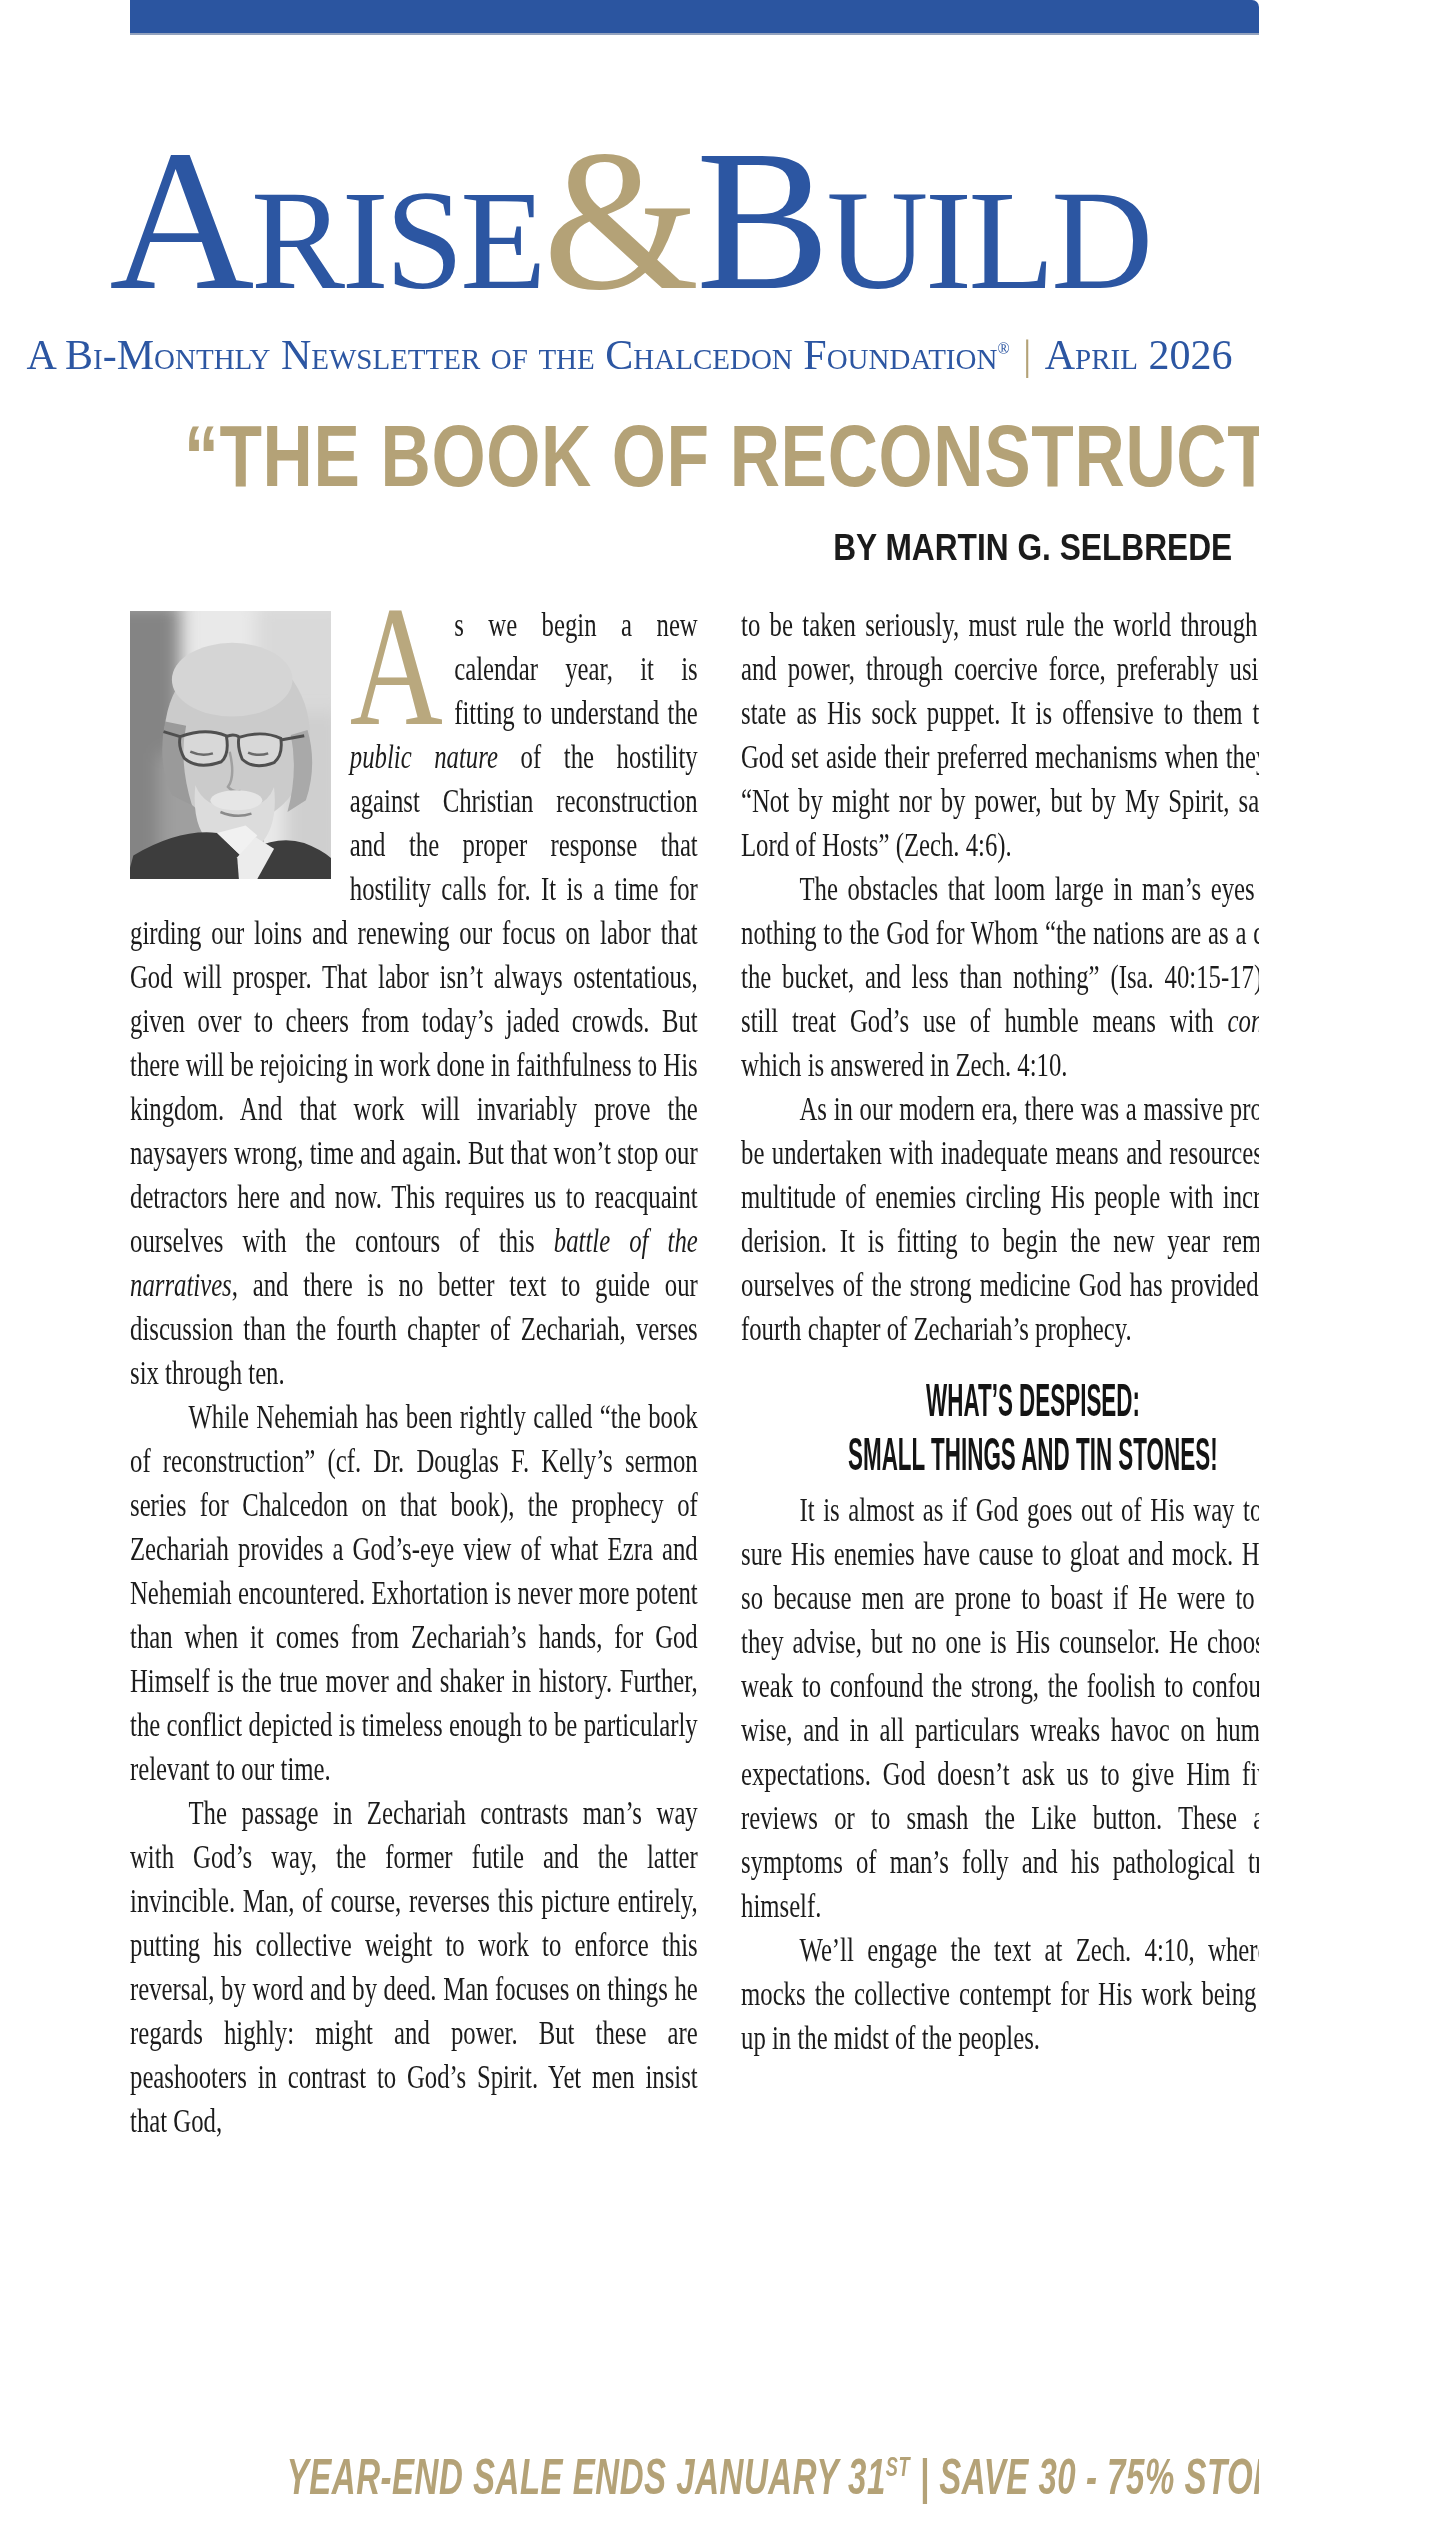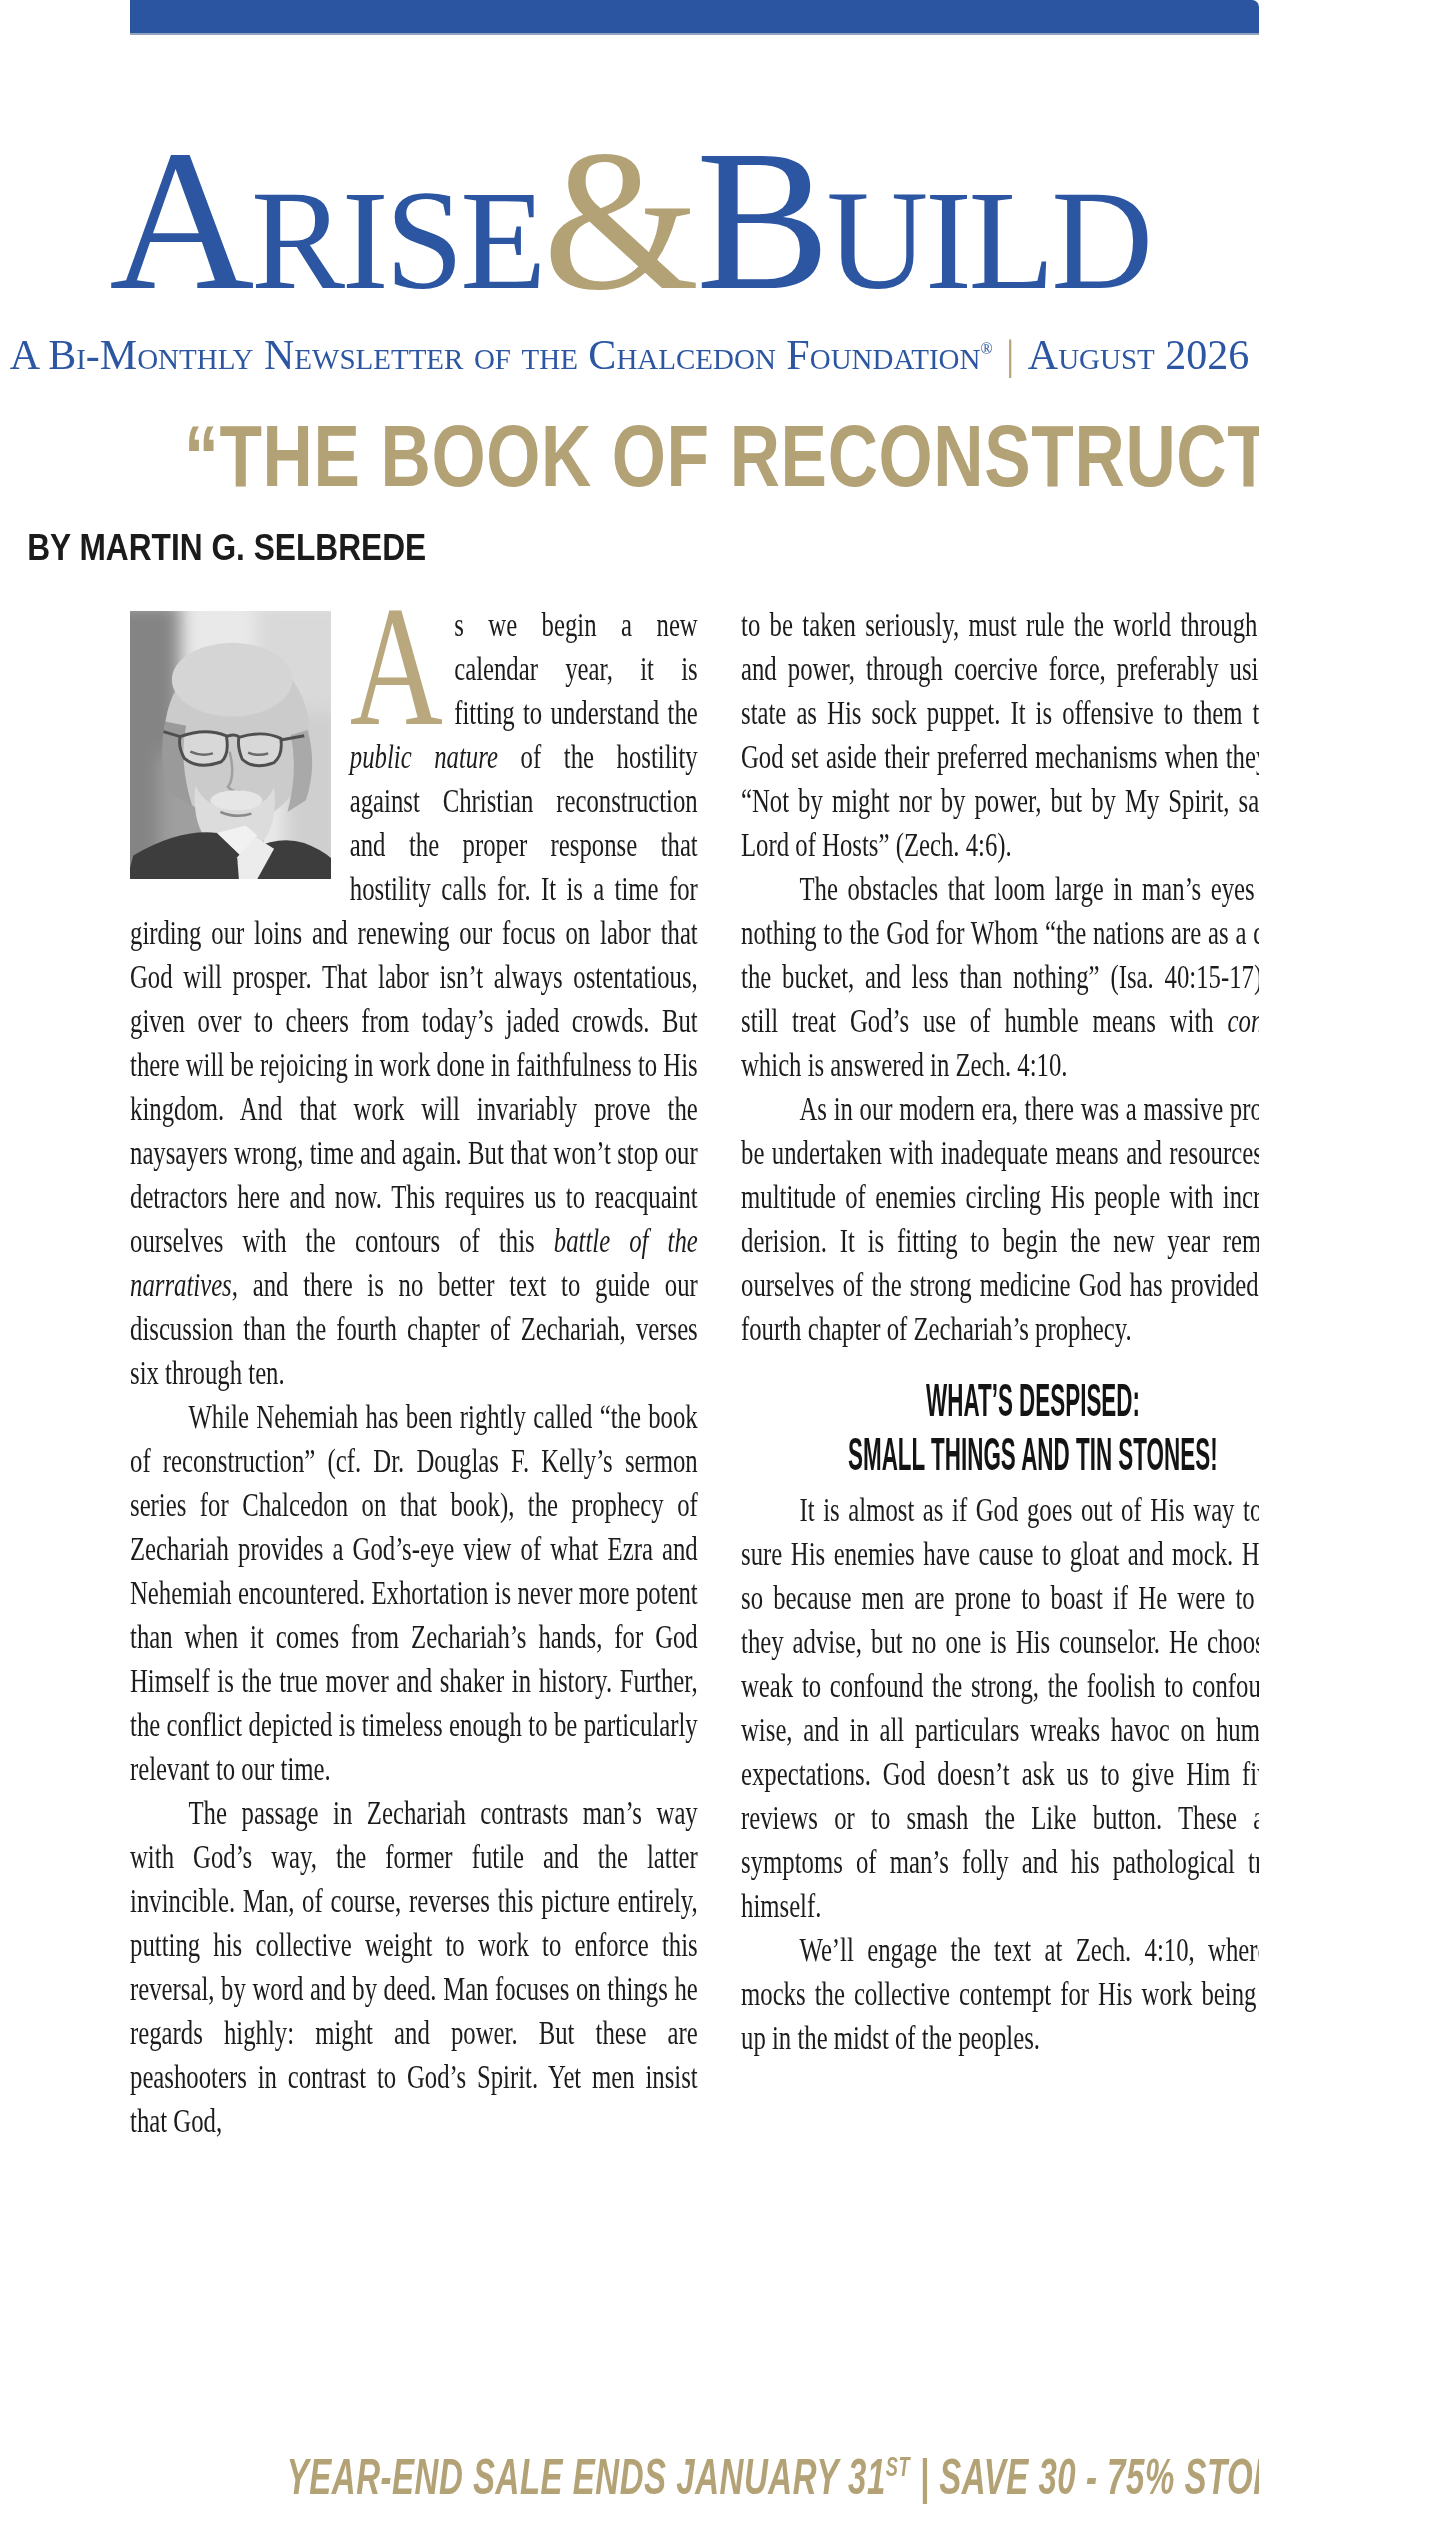--- a/index.html
+++ b/index.html
@@ -17,21 +17,21 @@
   .subtitle{position:absolute;top:324px;left:0;width:100%;text-align:center;
             font-variant:small-caps;font-size:42px;line-height:49px;color:#2c56a2;}
   .subtitle sup{font-size:0.38em;vertical-align:super;}
   .tan-sep{color:#b4a277;margin:0 13.4px;font-variant:normal;}
 
   .title{position:absolute;top:411px;left:0;width:100%;text-align:center;white-space:nowrap;padding-left:28px;}
   .title .cond{display:inline-block;transform:scaleX(0.8);transform-origin:center;
                font-family:"Liberation Sans",sans-serif;font-weight:bold;font-size:87px;
                line-height:89px;color:#b4a277;letter-spacing:0.8px;}
 
-  .byline{position:absolute;top:528px;left:0;width:100%;text-align:left;white-space:nowrap;}
+  .byline{position:absolute;top:528px;left:0;width:100%;text-align:right;white-space:nowrap;}
   .byline .cond{display:inline-block;transform:scaleX(0.88);transform-origin:center;
                 font-family:"Liberation Sans",sans-serif;font-weight:bold;font-size:36px;
                 line-height:39px;color:#1b1b1b;}
 
   .columns{position:absolute;left:130px;top:603px;width:1195px;height:1837px;}
   .col{position:absolute;top:0;transform-origin:left top;transform:scaleX(0.75);
        font-size:33px;line-height:44px;color:#1c1c1c;text-align:justify;
        -webkit-hyphens:none;hyphens:none;}
   .col-left{left:0;width:757px;}
   .col-right{left:611px;width:778px;}
@@ -60,21 +60,21 @@
 </style>
 </head>
 <body>
 
 <div class="page">
 
   <div class="topbar"></div>
 
   <div class="masthead"><span>Arise</span><span class="amp">&amp;</span><span>Build</span></div>
 
-  <div class="subtitle"><span>A Bi-Monthly Newsletter of the Chalcedon Foundation<sup>®</sup></span><span class="tan-sep">|</span><span>August 2026</span></div>
+  <div class="subtitle"><span>A Bi-Monthly Newsletter of the Chalcedon Foundation<sup>®</sup></span><span class="tan-sep">|</span><span>April 2026</span></div>
 
   <div class="title">
     <span class="cond">“THE BOOK OF RECONSTRUCTION”</span>
   </div>
 
   <div class="byline">
     <span class="cond">BY MARTIN G. SELBREDE</span>
   </div>
 
   <div class="columns">

